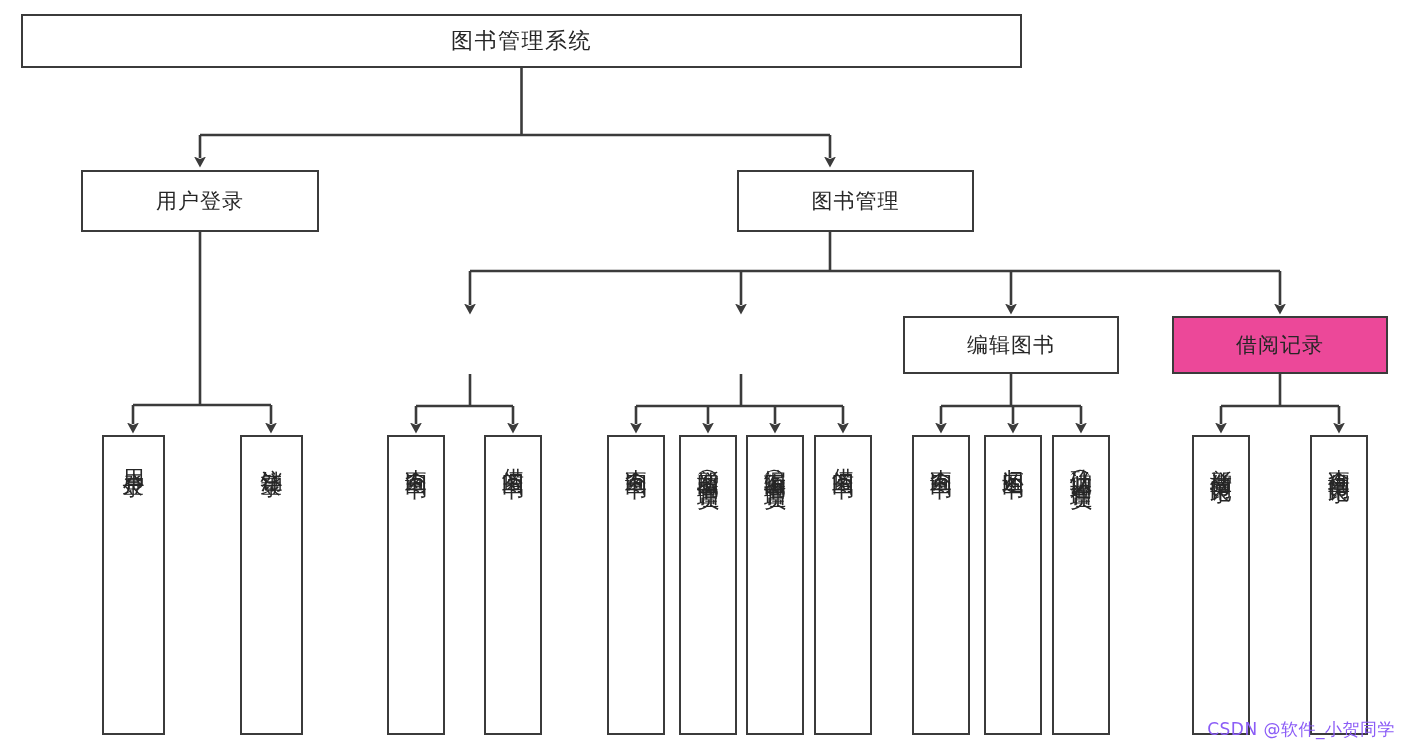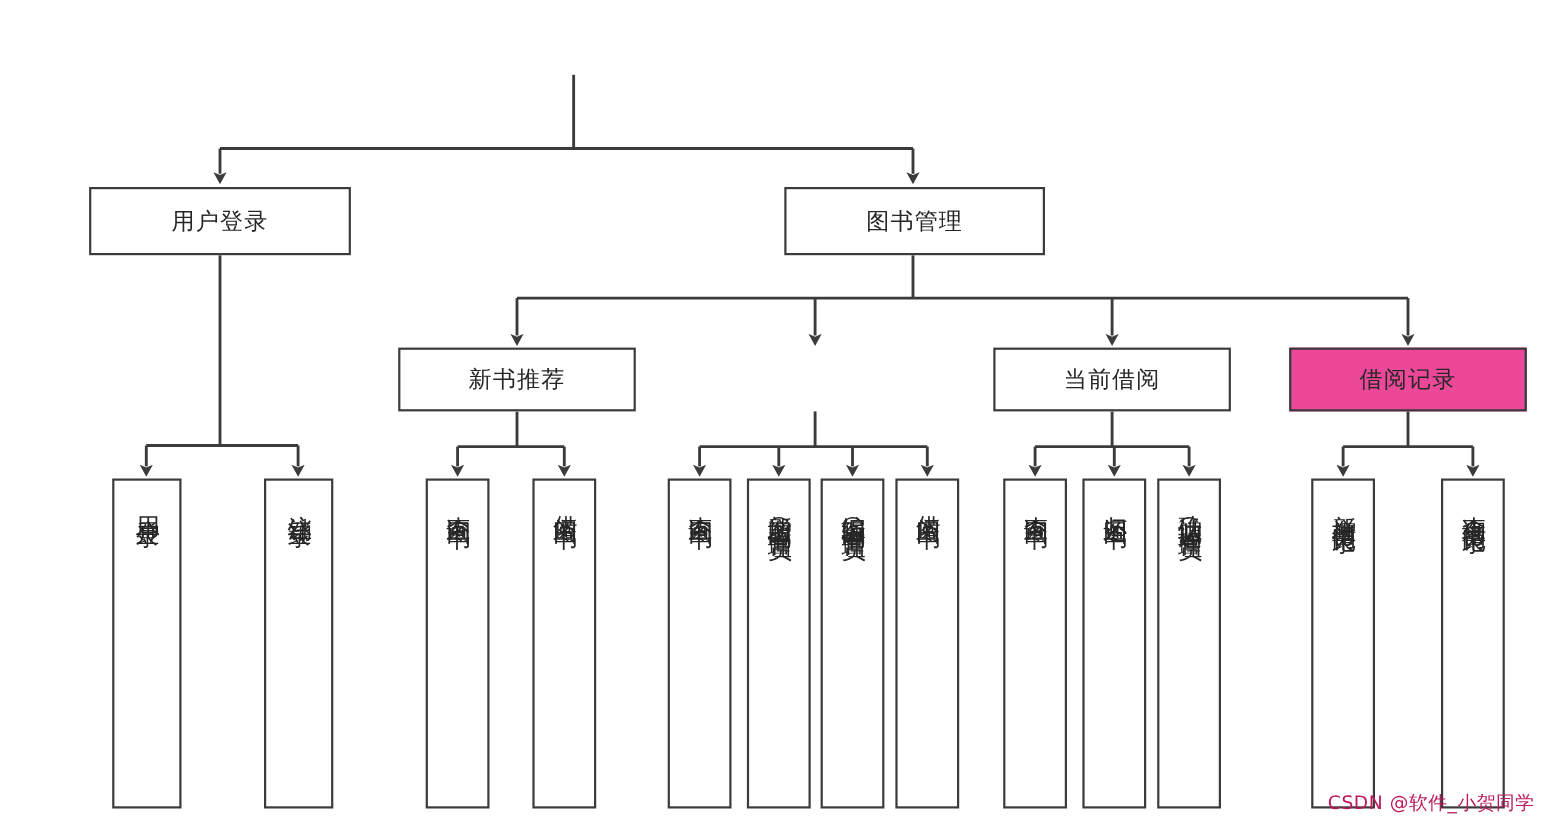--- a/index.html
+++ b/index.html
@@ -125,33 +125,33 @@
       <path d="M1013,406 L1013,424" marker-end="url(#arrow)"></path>
       <path d="M1081,406 L1081,424" marker-end="url(#arrow)"></path>
 
       <path d="M1280,374 L1280,406"></path>
       <path d="M1221,406 L1339,406"></path>
       <path d="M1221,406 L1221,424" marker-end="url(#arrow)"></path>
       <path d="M1339,406 L1339,424" marker-end="url(#arrow)"></path>
     </g>
   </svg>
 
+  <div class="node horiz root" style="left: 21px; top: 14px; width: 1001px; height: 54px; border-color: rgb(59, 59, 59); background: rgb(255, 255, 255);">
+    <span class="label" style="color: rgb(38, 38, 38);">图书管理系统</span>
+  </div>
 
   <div class="node horiz" style="left: 81px; top: 170px; width: 238px; height: 62px; border-color: rgb(59, 59, 59); background: rgb(255, 255, 255);">
     <span class="label" style="color: rgb(38, 38, 38);">用户登录</span>
   </div>
-  <div class="node horiz" style="left: 713px; top: 170px; width: 237px; height: 62px; border-color: rgb(59, 59, 59); background: rgb(255, 255, 255); align-items: center;">
+  <div class="node horiz" style="left: 737px; top: 170px; width: 237px; height: 62px; border-color: rgb(59, 59, 59); background: rgb(255, 255, 255); align-items: center;">
     <span class="label" style="color: rgb(38, 38, 38);">图书管理</span>
   </div>
 
-  <div class="node horiz" style="left: 362px; top: 316px; width: 216px; height: 58px; border-color: rgb(59, 59, 59); background: rgb(255, 255, 255);">
-    <span class="label" style="color: rgb(38, 38, 38);">新书推荐</span>
-  </div>
   <div class="node horiz" style="left: 903px; top: 316px; width: 216px; height: 58px; border-color: rgb(59, 59, 59); background: rgb(255, 255, 255);">
-    <span class="label" style="color: rgb(38, 38, 38);">当前借阅</span>
+    <span class="label" style="color: rgb(38, 38, 38);">编辑图书</span>
   </div>
   <div class="node horiz" style="left: 1172px; top: 316px; width: 216px; height: 58px; border-color: rgb(59, 59, 59); background: #ec4899;">
     <span class="label" style="color: rgb(38, 38, 38);">借阅记录</span>
   </div>
 
   <div class="node vert" style="left: 102px; top: 435px; width: 63px; height: 300px; border-color: rgb(59, 59, 59); background: rgb(255, 255, 255);">
     <span class="label" style="color: rgb(38, 38, 38);">用户登录</span>
   </div>
   <div class="node vert" style="left: 240px; top: 435px; width: 63px; height: 300px; border-color: rgb(59, 59, 59); background: rgb(255, 255, 255);">
     <span class="label" style="color: rgb(38, 38, 38);">注销登录</span>
@@ -183,15 +183,15 @@
   <div class="node vert" style="left: 1052px; top: 435px; width: 58px; height: 300px; border-color: rgb(59, 59, 59); background: rgb(255, 255, 255);">
     <span class="label" style="color: rgb(38, 38, 38);">确认归还（管理员）</span>
   </div>
   <div class="node vert" style="left: 1192px; top: 435px; width: 58px; height: 300px; border-color: rgb(59, 59, 59); background: rgb(255, 255, 255);">
     <span class="label" style="color: rgb(38, 38, 38);">新增借阅记录</span>
   </div>
   <div class="node vert" style="left: 1310px; top: 435px; width: 58px; height: 300px; border-color: rgb(59, 59, 59); background: rgb(255, 255, 255);">
     <span class="label" style="color: rgb(38, 38, 38);">查询借阅记录</span>
   </div>
 
-  <div id="watermark" style="color: #be185d;">CSDN @软件_小贺同学</div>
+  <div id="watermark" style="color: #8b5cf6;">CSDN @软件_小贺同学</div>
 
 </div>
 
 </body></html>

